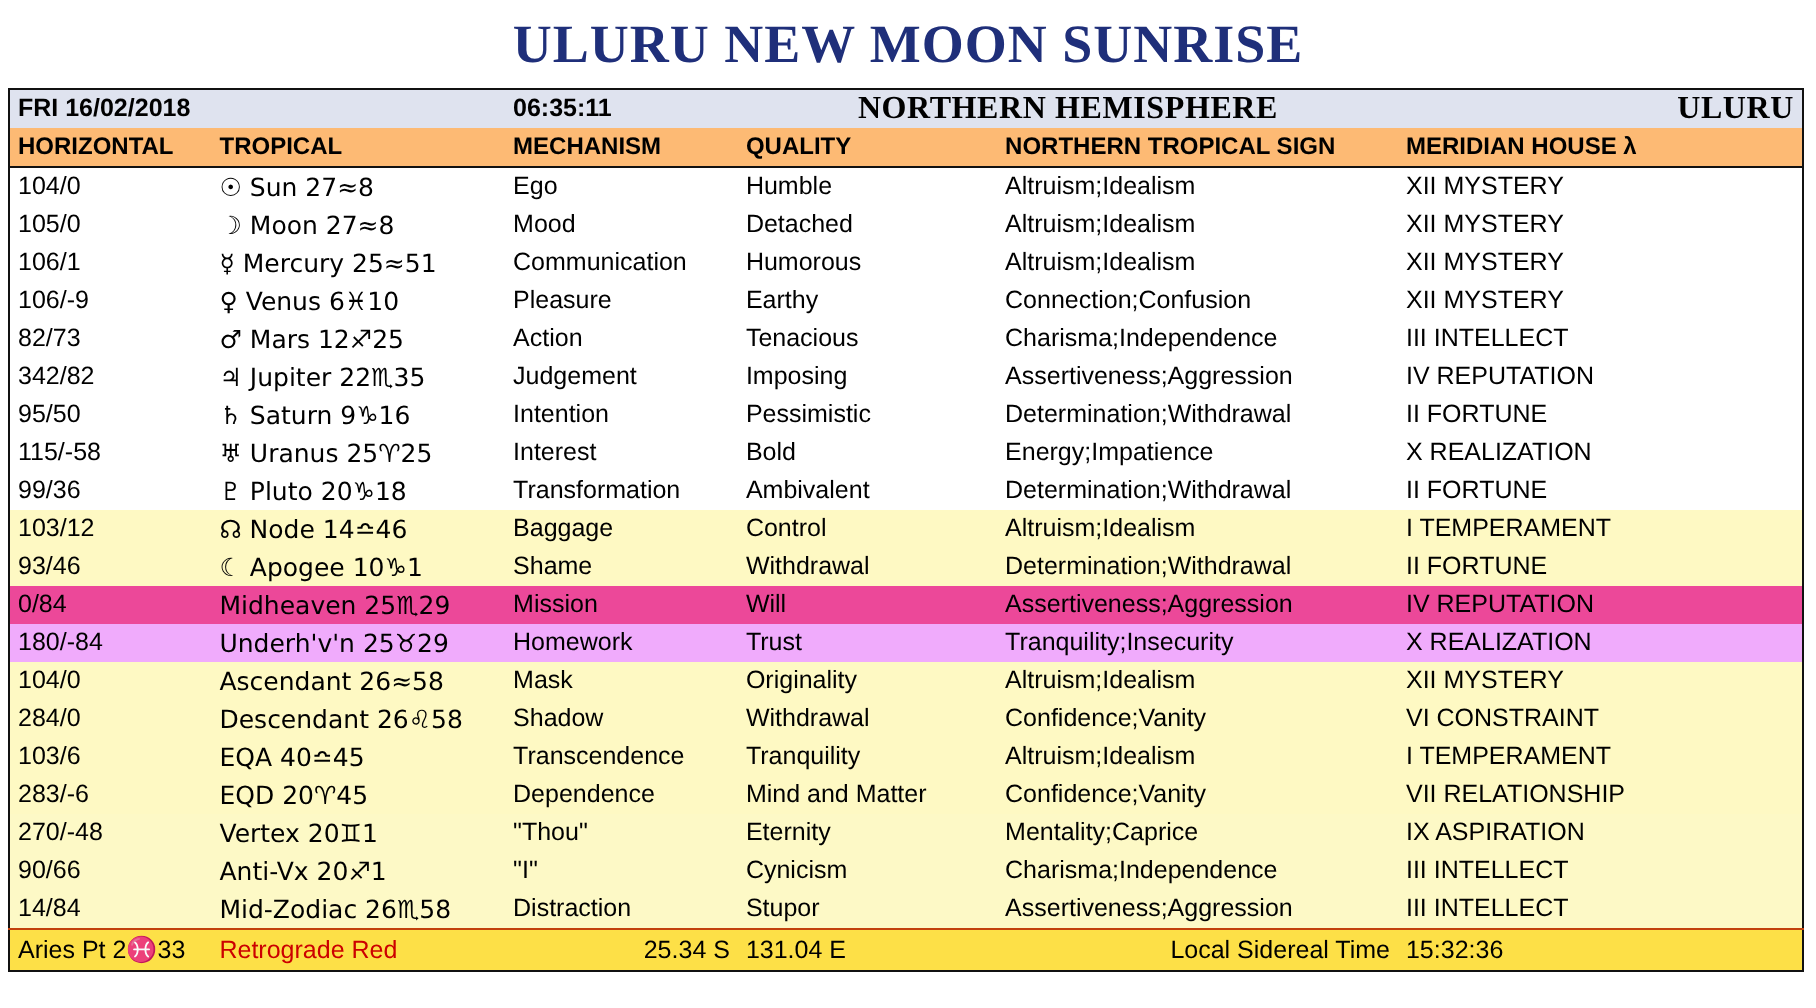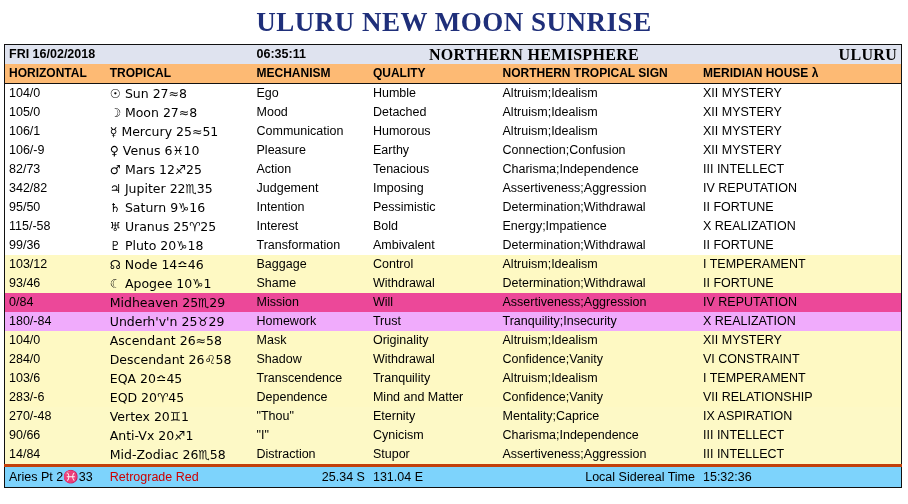--- a/index.html
+++ b/index.html
@@ -81,24 +81,24 @@
   .c-mech       { width: 115px; }
   .c-quality    { width: 128px; }
   .c-sign       { width: 198px; }
   .c-house      { width: 200px; }
 
   .red { color: #cc0000; }
   .sym { font-family: "DejaVu Sans", sans-serif; }
 
   
   tr.foot td {
-    border-top: 3px solid #c2410c;
+    border-top: 1px solid #c2410c;
     font-size: 12.5px;
     height: 20px;
-    background: #7dd3fc;
+    background: #fde047;
   }
   .foot-center { text-align: center; }
 </style>
 </head>
 <body>
 
 <div id="page">
 
   <div class="title">ULURU NEW MOON SUNRISE</div>
 
@@ -243,21 +243,21 @@
         <tr class="row yellow">
           <td>284/0</td>
           <td class="sym">Descendant 26♌58</td>
           <td>Shadow</td>
           <td>Withdrawal</td>
           <td>Confidence;Vanity</td>
           <td>VI CONSTRAINT</td>
         </tr>
         <tr class="row yellow">
           <td>103/6</td>
-          <td class="sym">EQA 20≏45</td>
+          <td class="sym">EQA 40≏45</td>
           <td>Transcendence</td>
           <td>Tranquility</td>
           <td>Altruism;Idealism</td>
           <td>I TEMPERAMENT</td>
         </tr>
         <tr class="row yellow">
           <td>283/-6</td>
           <td class="sym">EQD 20♈45</td>
           <td>Dependence</td>
           <td>Mind and Matter</td>

